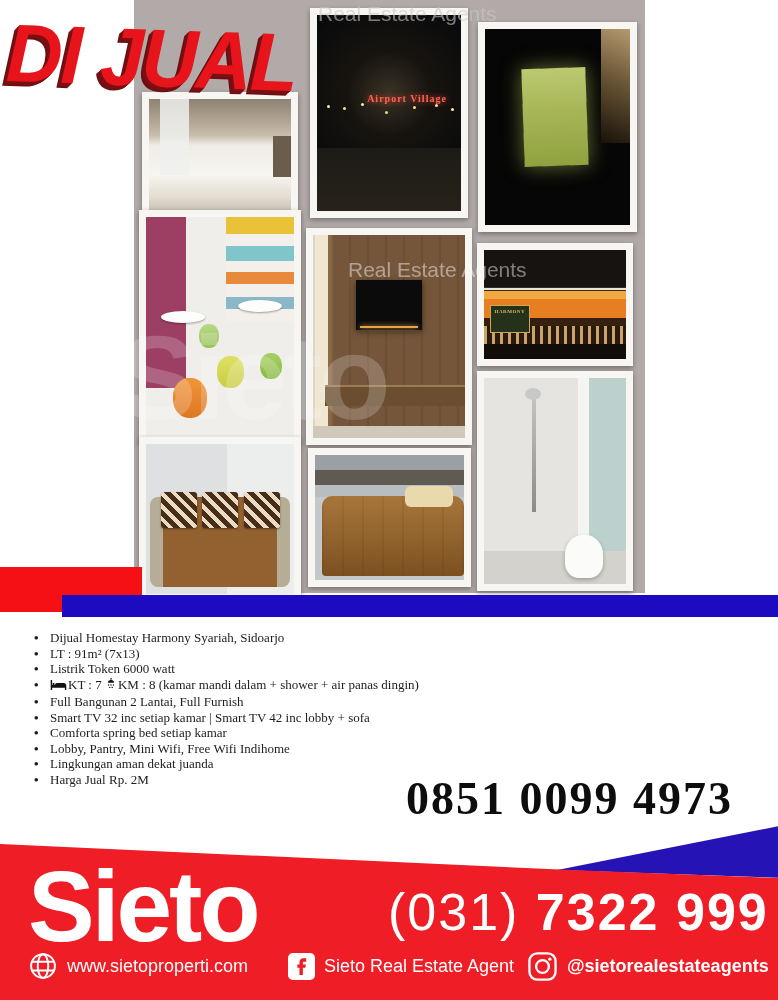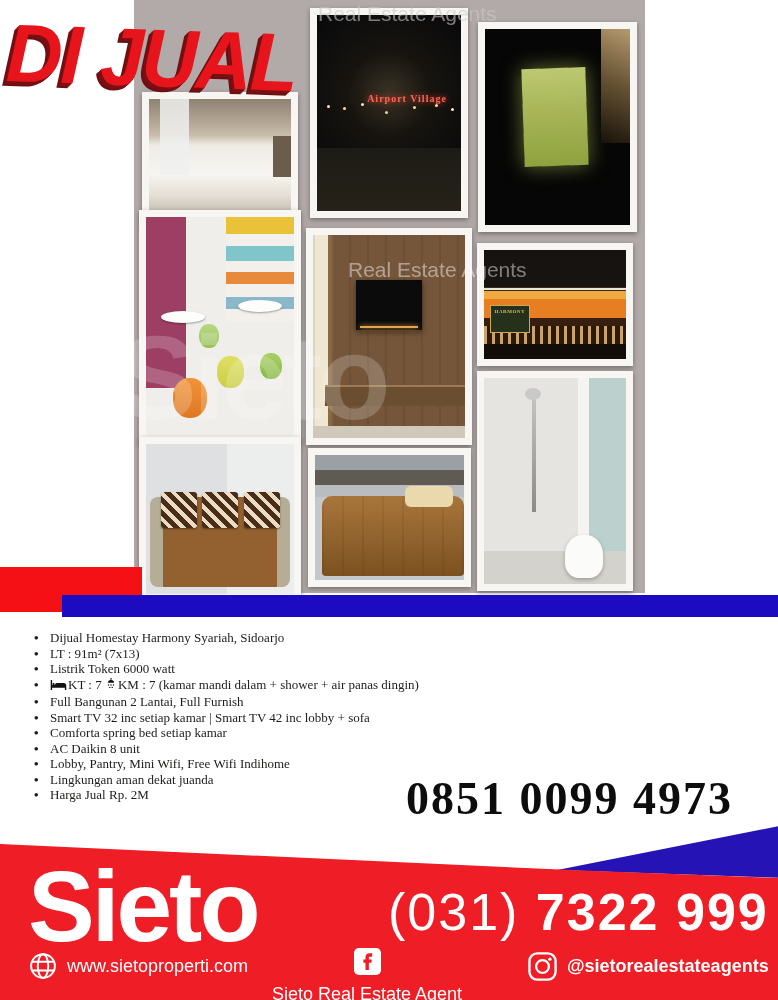--- a/index.html
+++ b/index.html
@@ -116,21 +116,21 @@
   .red-footer{position:absolute;left:0;top:838px;width:778px;height:162px;background:#ef1d25;
     clip-path:polygon(0 3.7%,73.4% 19.8%,100% 24.7%,100% 100%,0 100%);z-index:5;}
   .brand-logo{position:absolute;left:28px;top:856px;z-index:6;color:#fff;
     font:bold 100px/1 "Liberation Sans",sans-serif;letter-spacing:-3px;}
   .phone-white{position:absolute;left:388px;top:886px;z-index:6;color:#fff;
     font-size:52px;line-height:1;letter-spacing:2px;white-space:nowrap;}
   .phone-white .pfx{font-weight:normal;}
   .phone-white .num{font-weight:bold;}
   .contact-row{position:absolute;left:0;top:948px;width:676px;height:40px;z-index:6;color:#fff;font-size:18px;}
   .contact{position:absolute;display:flex;align-items:center;gap:9px;height:36px;white-space:nowrap;}
-  .c-web{left:28px;} .c-fb{left:272px;flex-direction:column;} .c-ig{left:527px;font-weight:bold;}
+  .c-web{left:28px;} .c-fb{left:288px;} .c-ig{left:527px;font-weight:bold;}
   .icon-box{display:flex;align-items:center;justify-content:center;}
 </style>
 </head>
 <body>
 
 <div class="page">
 
   <div class="panel"></div>
 
   <div class="photo p-bedroom"></div>
@@ -195,26 +195,25 @@
               <circle cx="5" cy="6.6" r="1.6" fill="#111"></circle>
             </svg></span><span>KT : 7</span>
         <span class="li-icon"><svg width="12" height="13" viewBox="0 0 16 18">
               <rect x="7.2" y="0" width="1.6" height="2.4" fill="#111"></rect>
               <path fill="#111" d="M8 2.6c-2.8 0-4.4 1.7-4.4 3.9h8.8C12.4 4.3 10.8 2.6 8 2.6z"></path>
               <circle cx="4.6" cy="9.6" r="1" fill="#111"></circle>
               <circle cx="8" cy="9.6" r="1" fill="#111"></circle>
               <circle cx="11.4" cy="9.6" r="1" fill="#111"></circle>
               <circle cx="6.3" cy="13" r="1" fill="#111"></circle>
               <circle cx="9.7" cy="13" r="1" fill="#111"></circle>
-            </svg></span><span>KM : 7 (kamar mandi dalam + shower + air panas dingin)</span>
+            </svg></span><span>KM : 8 (kamar mandi dalam + shower + air panas dingin)</span>
       </li>
       <li><span>Full Bangunan 2 Lantai, Full Furnish</span></li>
       <li><span>Smart TV 32 inc setiap kamar | Smart TV 42 inc lobby + sofa</span></li>
       <li><span>Comforta spring bed setiap kamar</span></li>
-      <li><span>AC Daikin 8 unit</span></li>
       <li><span>Lobby, Pantry, Mini Wifi, Free Wifi Indihome</span></li>
       <li><span>Lingkungan aman dekat juanda</span></li>
       <li><span>Harga Jual Rp. 2M</span></li>
     </ul>
   </div>
 
   <div class="phone-black">0851 0099 4973</div>
 
   <div class="blue-tri"></div>
   <div class="red-footer"></div>

